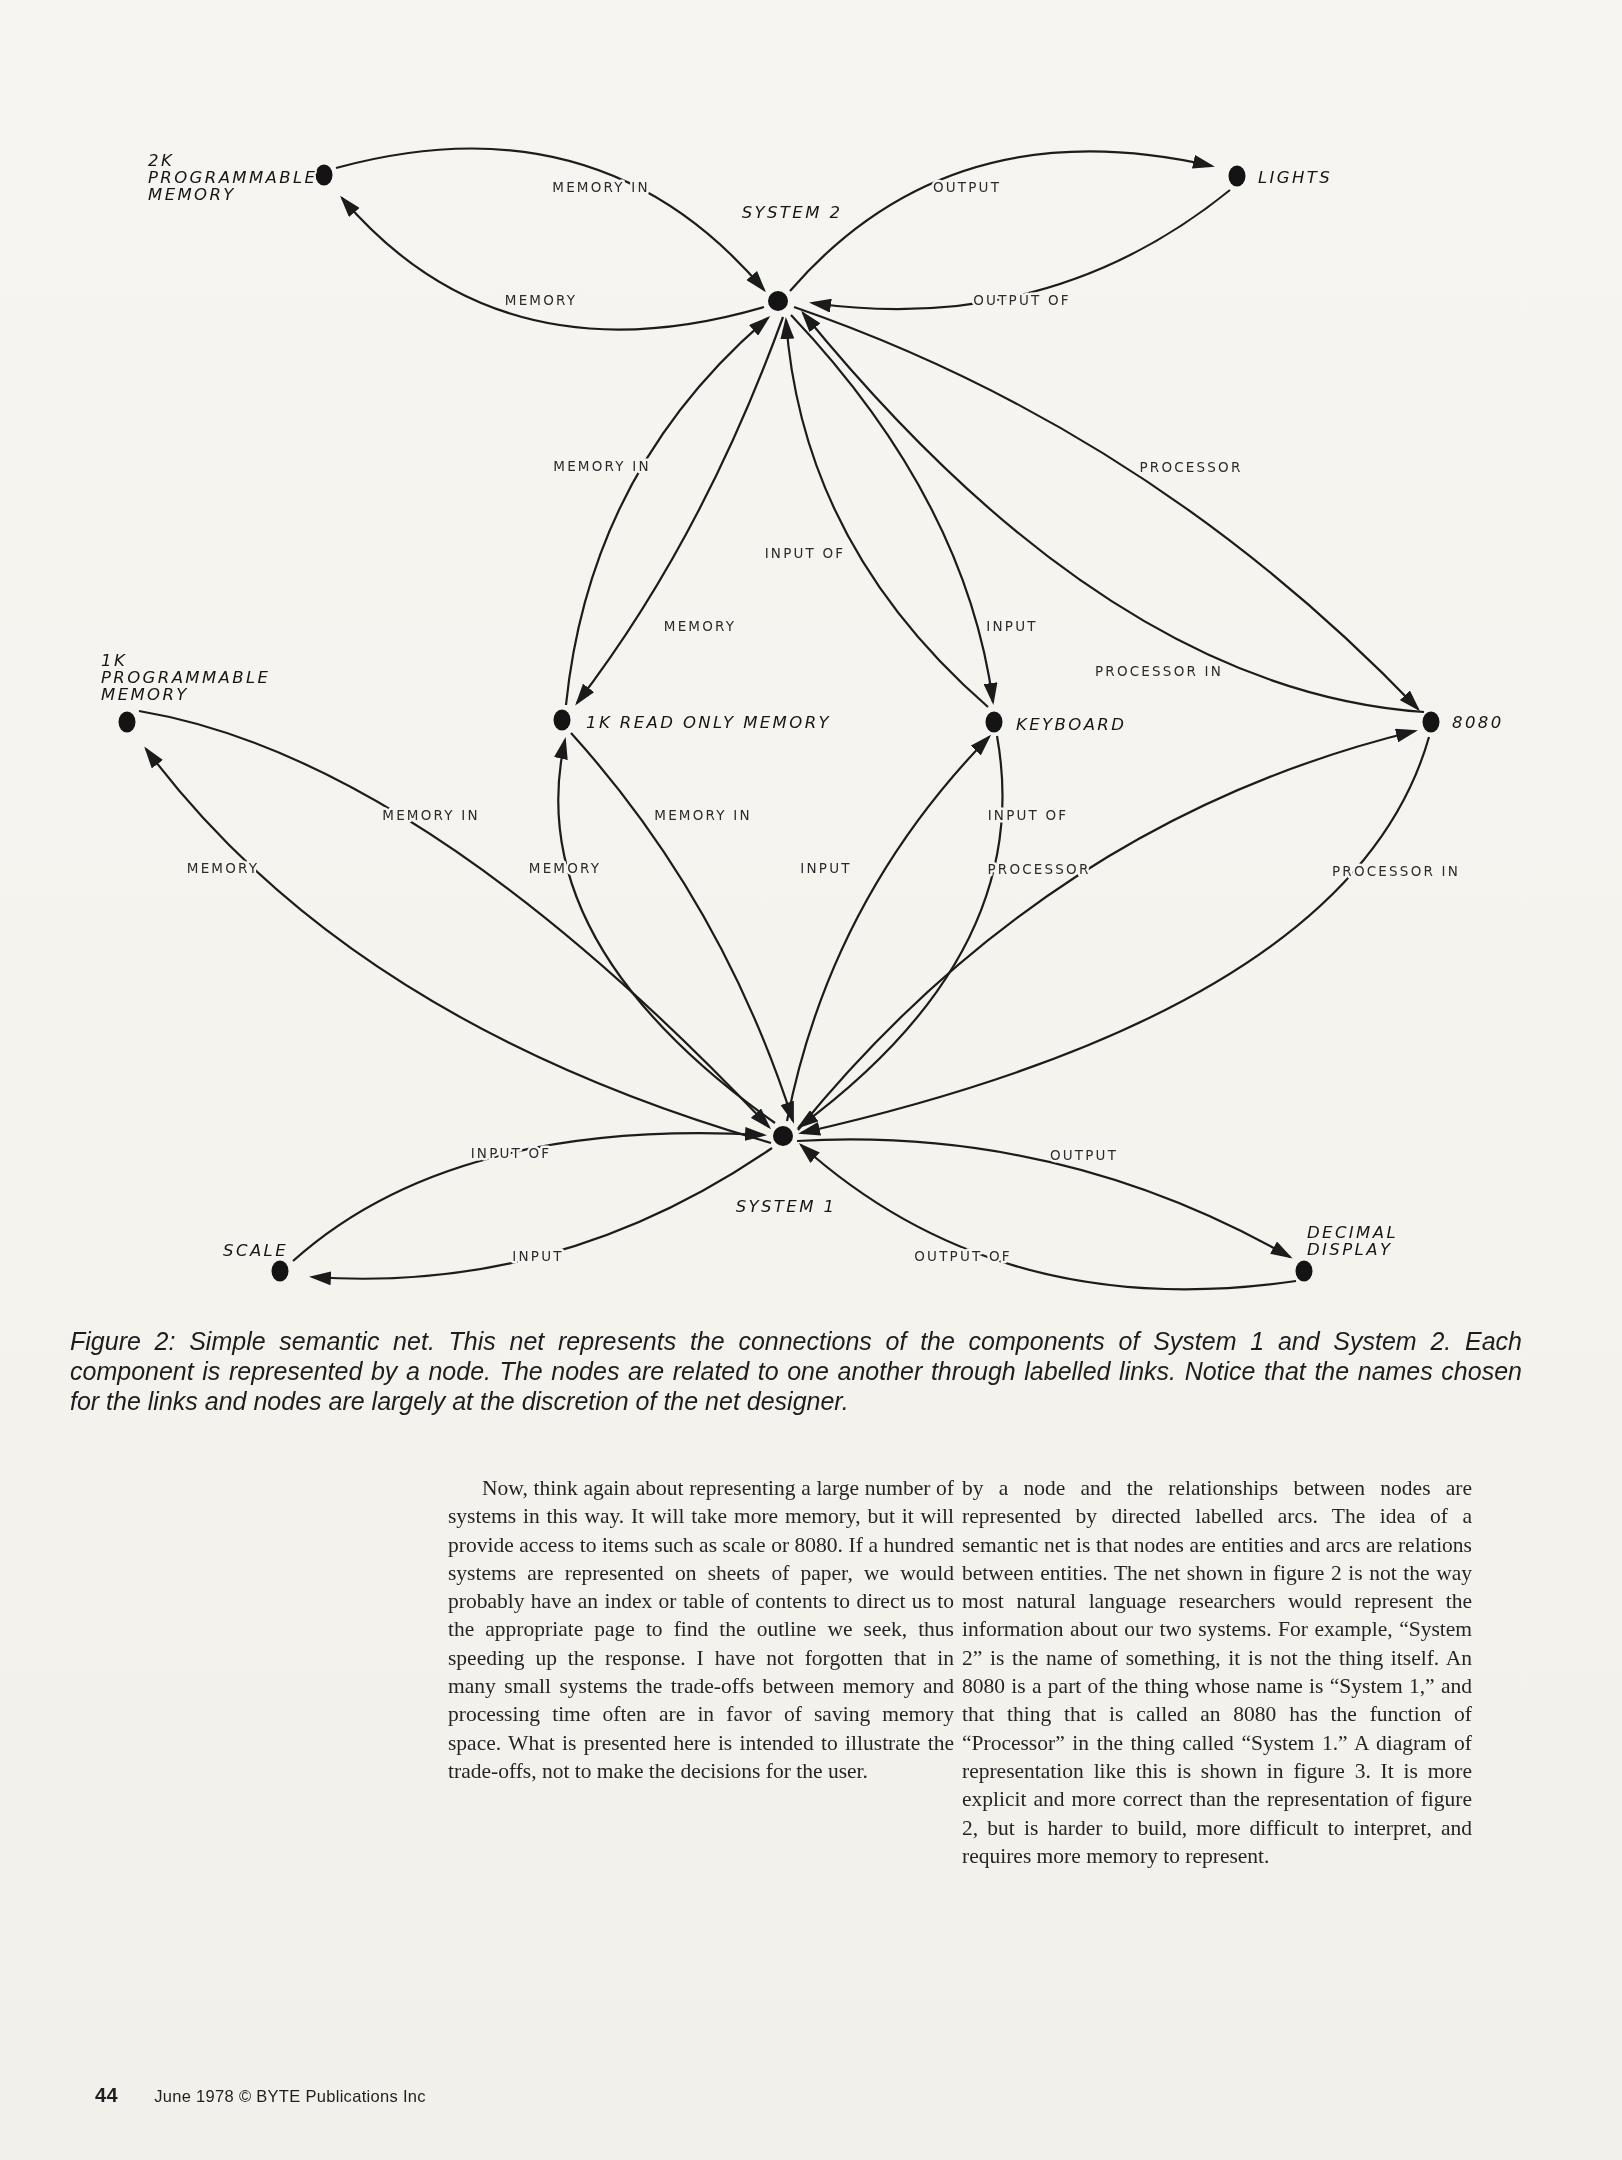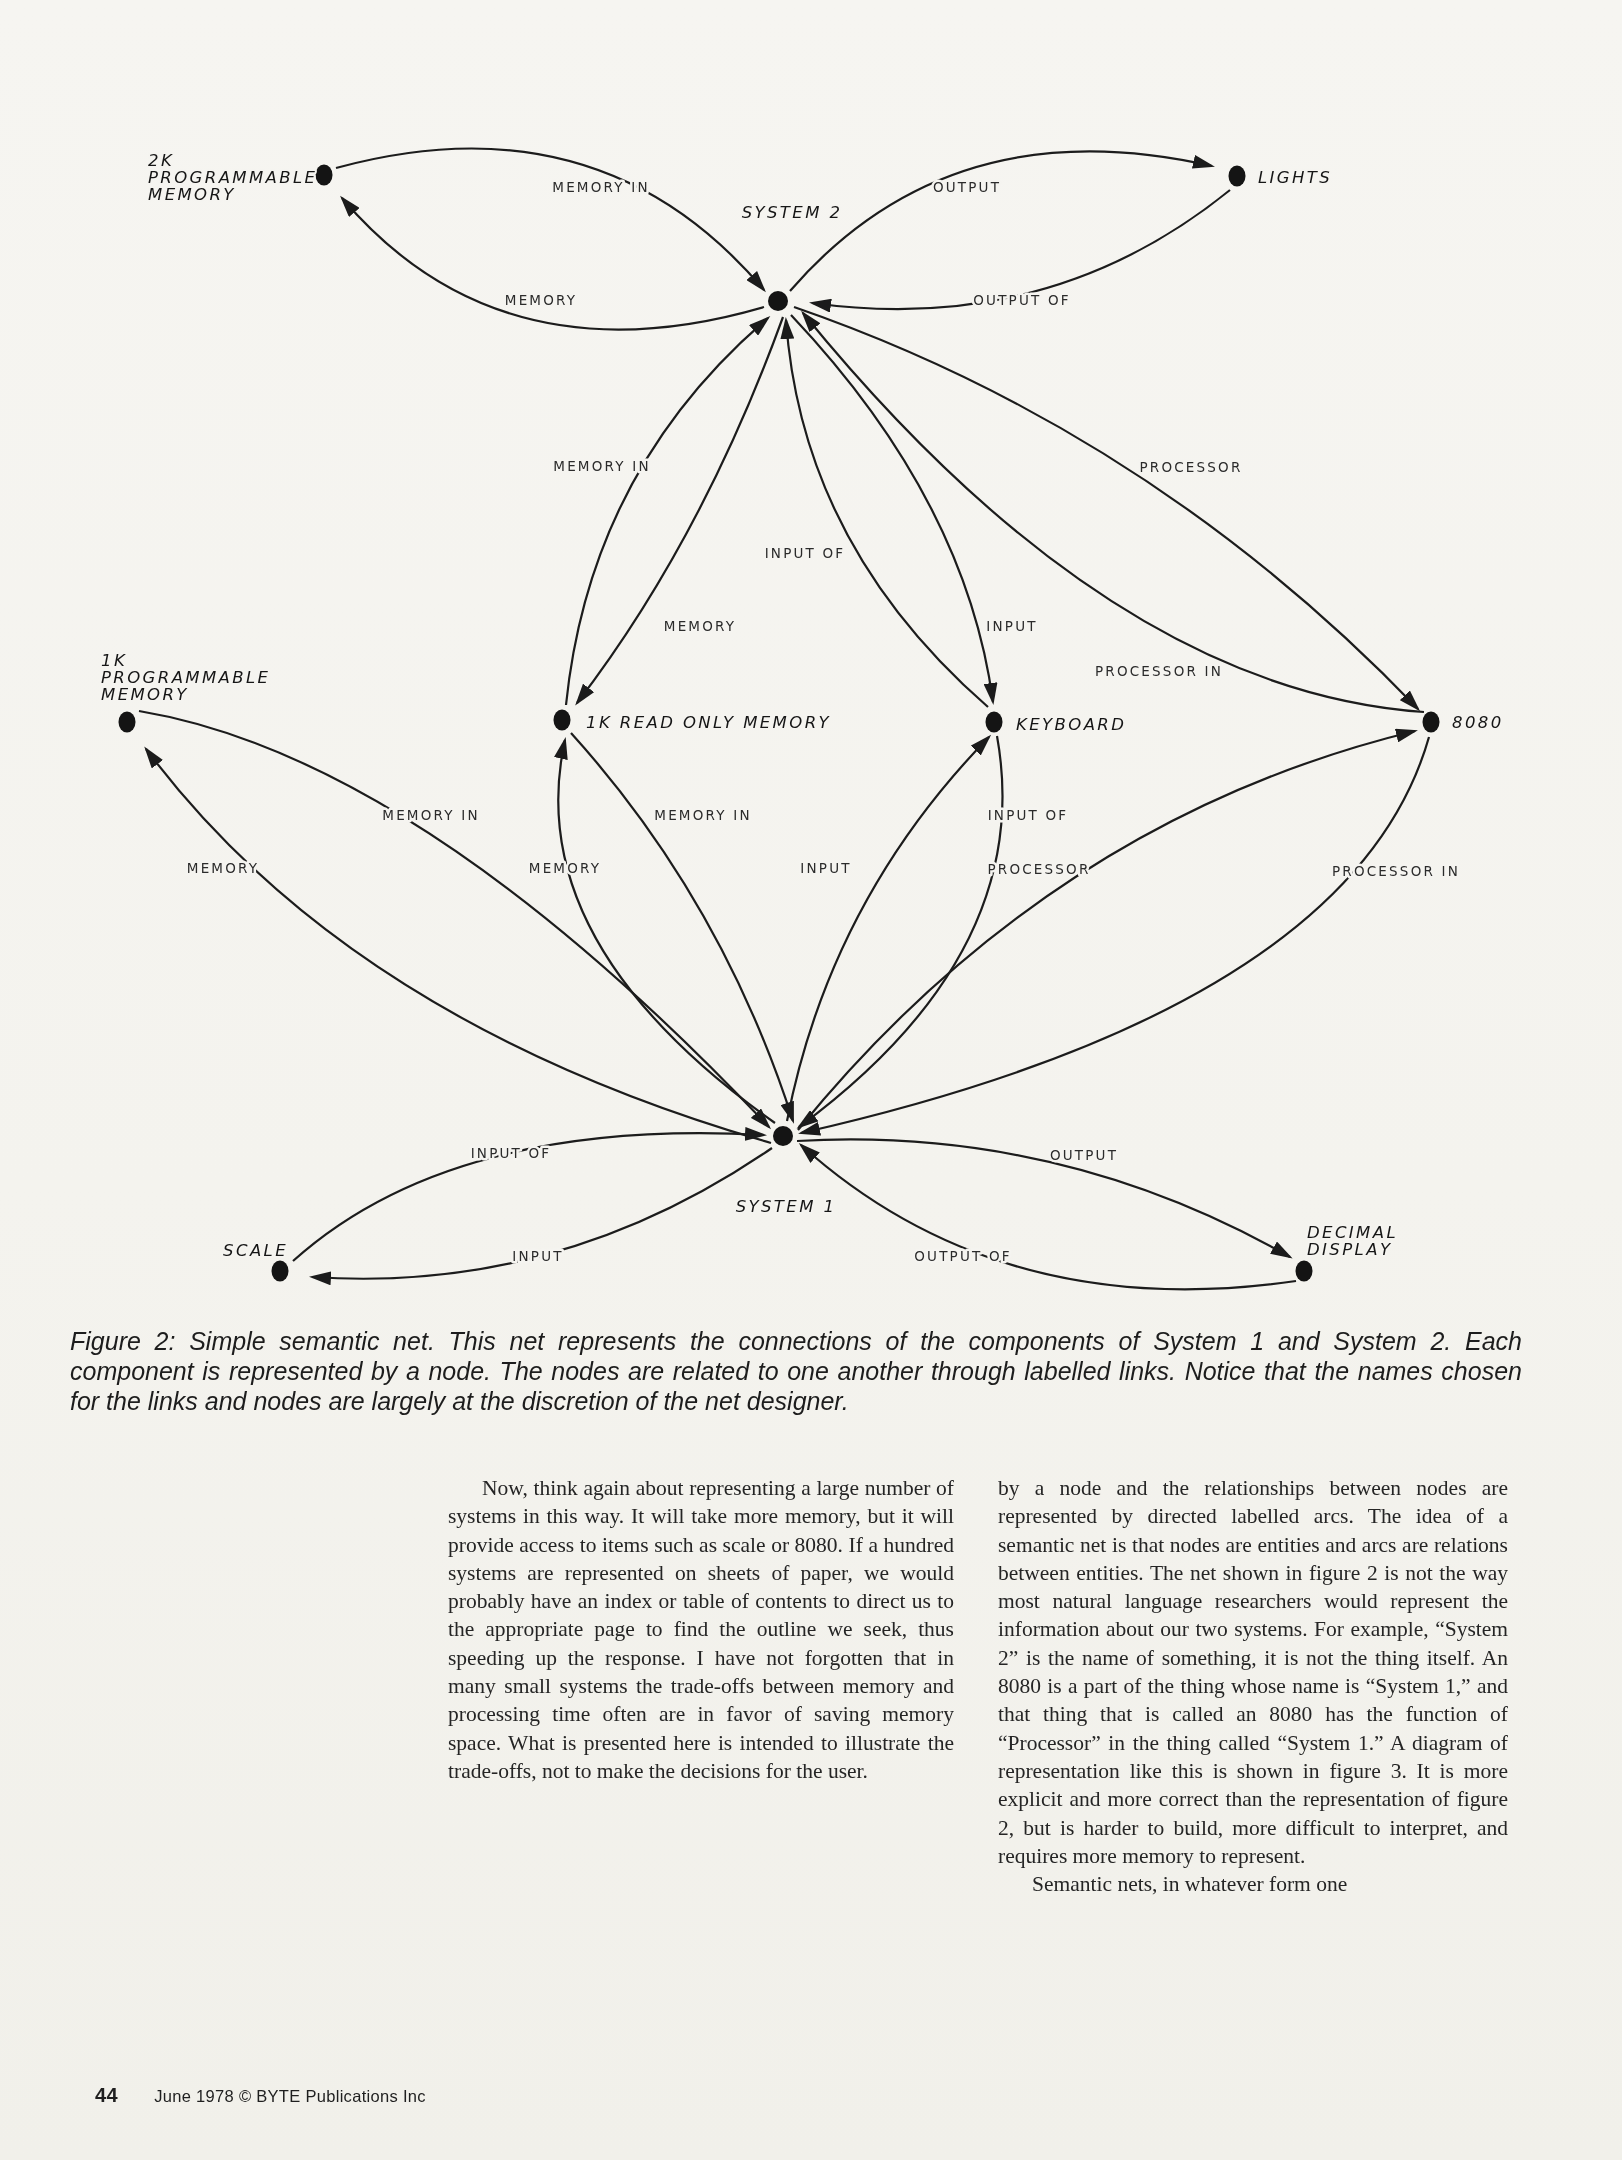--- a/index.html
+++ b/index.html
@@ -26,21 +26,21 @@
   #diagram .node-dot{fill:#141414;}
   .caption{
     position:absolute;left:62px;top:1318px;width:1452px;margin:8px;
     font-family:"Liberation Sans",sans-serif;font-style:italic;
     font-size:25px;line-height:30px;text-align:justify;color:#1d1d1d;
   }
   .col{position:absolute;top:1474px;font-size:21.5px;line-height:28.3px;text-align:justify;color:#252525;}
   .col p{margin:0;}
   .col p.indent{text-indent:34px;}
   .col-left{left:448px;width:506px;}
-  .col-right{left:998px;width:510px;}
+  .col-right{left:962px;width:510px;}
   .footer{position:absolute;left:95px;top:2084px;font-family:"Liberation Sans",sans-serif;color:#1f1f1f;}
   .footer .pagenum{font-weight:bold;font-size:20px;letter-spacing:.5px;}
   .footer .credit{font-size:16.5px;margin-left:36px;letter-spacing:.3px;}
 </style>
 </head>
 <body>
 
 <div class="page">
 
   <svg id="diagram" width="1622" height="1300" viewBox="0 0 1622 1300">
@@ -122,20 +122,19 @@
   </svg>
 
   <p class="caption">Figure 2: Simple semantic net. This net represents the connections of the components of System 1 and System 2. Each component is represented by a node. The nodes are related to one another through labelled links. Notice that the names chosen for the links and nodes are largely at the discretion of the net designer.</p>
 
   <div class="col col-left">
     <p class="indent">Now, think again about representing a large number of systems in this way. It will take more memory, but it will provide access to items such as scale or 8080. If a hundred systems are represented on sheets of paper, we would probably have an index or table of contents to direct us to the appropriate page to find the outline we seek, thus speeding up the response. I have not forgotten that in many small systems the trade-offs between memory and processing time often are in favor of saving memory space. What is presented here is intended to illustrate the trade-offs, not to make the decisions for the user.</p>
   </div>
 
   <div class="col col-right">
     <p>by a node and the relationships between nodes are represented by directed labelled arcs. The idea of a semantic net is that nodes are entities and arcs are relations between entities. The net shown in figure 2 is not the way most natural language researchers would represent the information about our two systems. For example, “System 2” is the name of something, it is not the thing itself. An 8080 is a part of the thing whose name is “System 1,” and that thing that is called an 8080 has the function of “Processor” in the thing called “System 1.” A diagram of representation like this is shown in figure 3. It is more explicit and more correct than the representation of figure 2, but is harder to build, more difficult to interpret, and requires more memory to represent.</p>
-    <p class="indent">Semantic nets, in whatever form one</p>
   </div>
 
   <div class="footer">
     <span class="pagenum">44</span><span class="credit">June 1978 © BYTE Publications Inc</span>
   </div>
 
 </div>
 
 </body></html>

